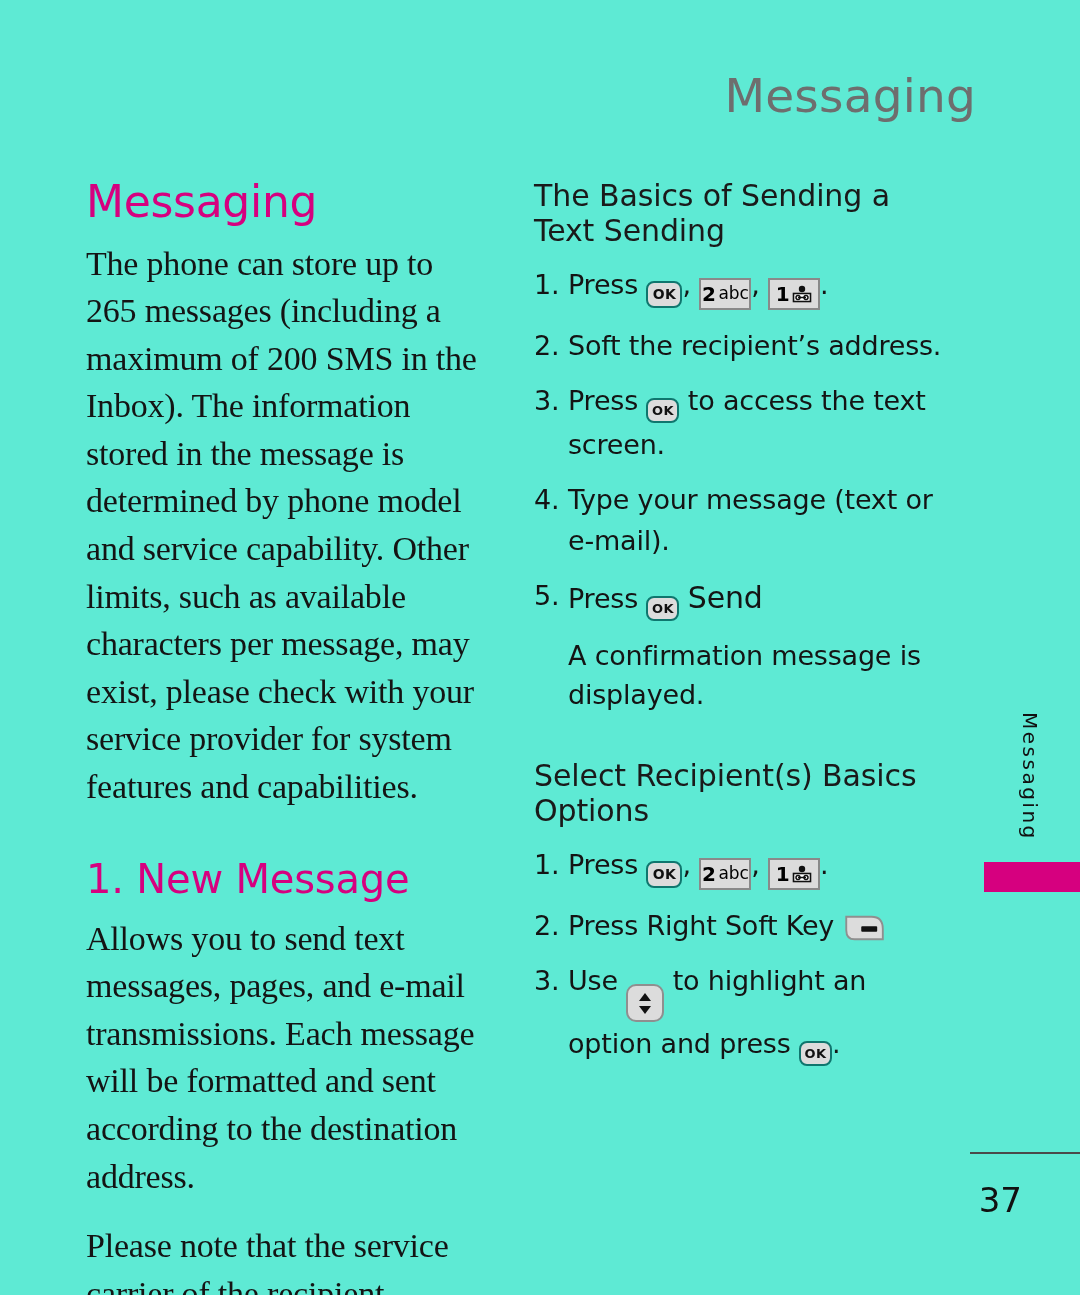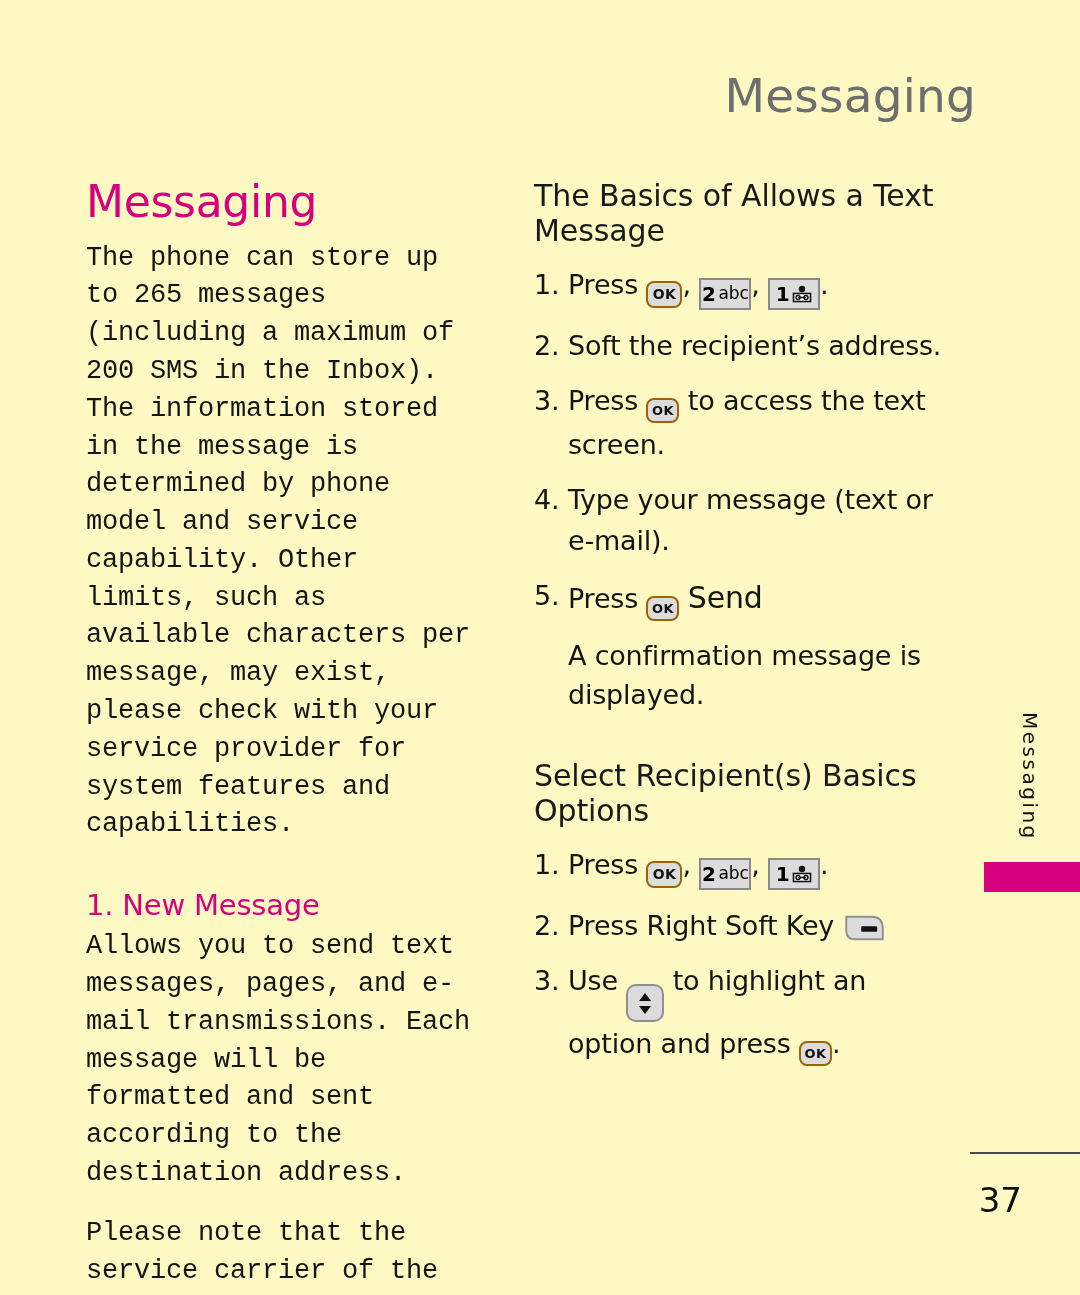--- a/index.html
+++ b/index.html
@@ -7,21 +7,21 @@
     margin: 0; padding: 0;
     width: 1080px; height: 1295px;
     background: #ffffff;
     font-family: "Liberation Sans", sans-serif;
     overflow: hidden;
   }
   .page {
     position: relative;
     width: 1080px;
     height: 1295px;
-    background: #fef9c3;
+    background: #5eead4;
   }
 
   
   .running-header {
     position: absolute;
     top: 72px;
     right: 104px;
     font-family: "DejaVu Sans", sans-serif;
     font-size: 47px;
     font-weight: 400;
@@ -48,44 +48,44 @@
   h1.mag-title {
     margin: 0 0 14px 0;
     font-family: "DejaVu Sans", sans-serif;
     font-size: 44px;
     font-weight: 400;
     color: #d6007f;
     line-height: 1.08;
     letter-spacing: -0.3px;
   }
   h2.mag-sub {
-    margin: 46px 0 6px 0;
-    font-family: "DejaVu Sans", sans-serif;
-    font-size: 29px;
+    margin: 46px 0 14px 0;
+    font-family: "DejaVu Sans", sans-serif;
+    font-size: 40px;
     font-weight: 400;
     color: #d6007f;
     line-height: 1.1;
     letter-spacing: -0.2px;
   }
   h2.blk-head {
     margin: 0 0 16px 0;
     font-family: "DejaVu Sans", sans-serif;
     font-size: 30px;
     font-weight: 400;
     color: #1a1a1a;
     line-height: 1.18;
     letter-spacing: -0.1px;
   }
   h2.blk-head.spaced { margin-top: 44px; }
 
   
   p.body {
     margin: 0 0 22px 0;
-    font-family: Liberation Mono, monospace;
-    font-size: 27px;
+    font-family: Liberation Serif, serif;
+    font-size: 34px;
     font-weight: 400;
     color: #141414;
     line-height: 1.40;
     letter-spacing: -0.2px;
   }
   p.body:last-child { margin-bottom: 0; }
 
   
   .step {
     position: relative;
@@ -122,21 +122,21 @@
   
   .key {
     display: inline-block;
     vertical-align: -5px;
     position: relative;
   }
 
   
   .key-ok {
     width: 36px; height: 27px;
-    border: 2px solid #a16207;
+    border: 2px solid #0f766e;
     border-radius: 8px;
     background: #dcdcdc;
     text-align: center;
     line-height: 23px;
     font-family: "DejaVu Sans", sans-serif;
     font-size: 14px;
     font-weight: 700;
     color: #111;
     letter-spacing: 0.3px;
   }
@@ -262,21 +262,21 @@
 
     <h2 class="mag-sub">1. New Message</h2>
 
     <p class="body">Allows you to send text messages, pages, and e-mail transmissions. Each message will be formatted and sent according to the destination address.</p>
 
     <p class="body">Please note that the service carrier of the recipient device, of a Page, may not support Pages.</p>
   </div>
 
   <div class="col-right">
 
-    <h2 class="blk-head">The Basics of Allows a Text Message</h2>
+    <h2 class="blk-head">The Basics of Sending a Text Sending</h2>
 
     <div class="step">
       <span class="num">1.</span>
       <span>Press</span>
       <span class="key key-ok">OK</span><span>,</span>
       <span class="key key-dig">
         <span class="d">2</span>
           <span class="lt">abc</span>
       </span><span>,</span>
       <span class="key key-dig">

